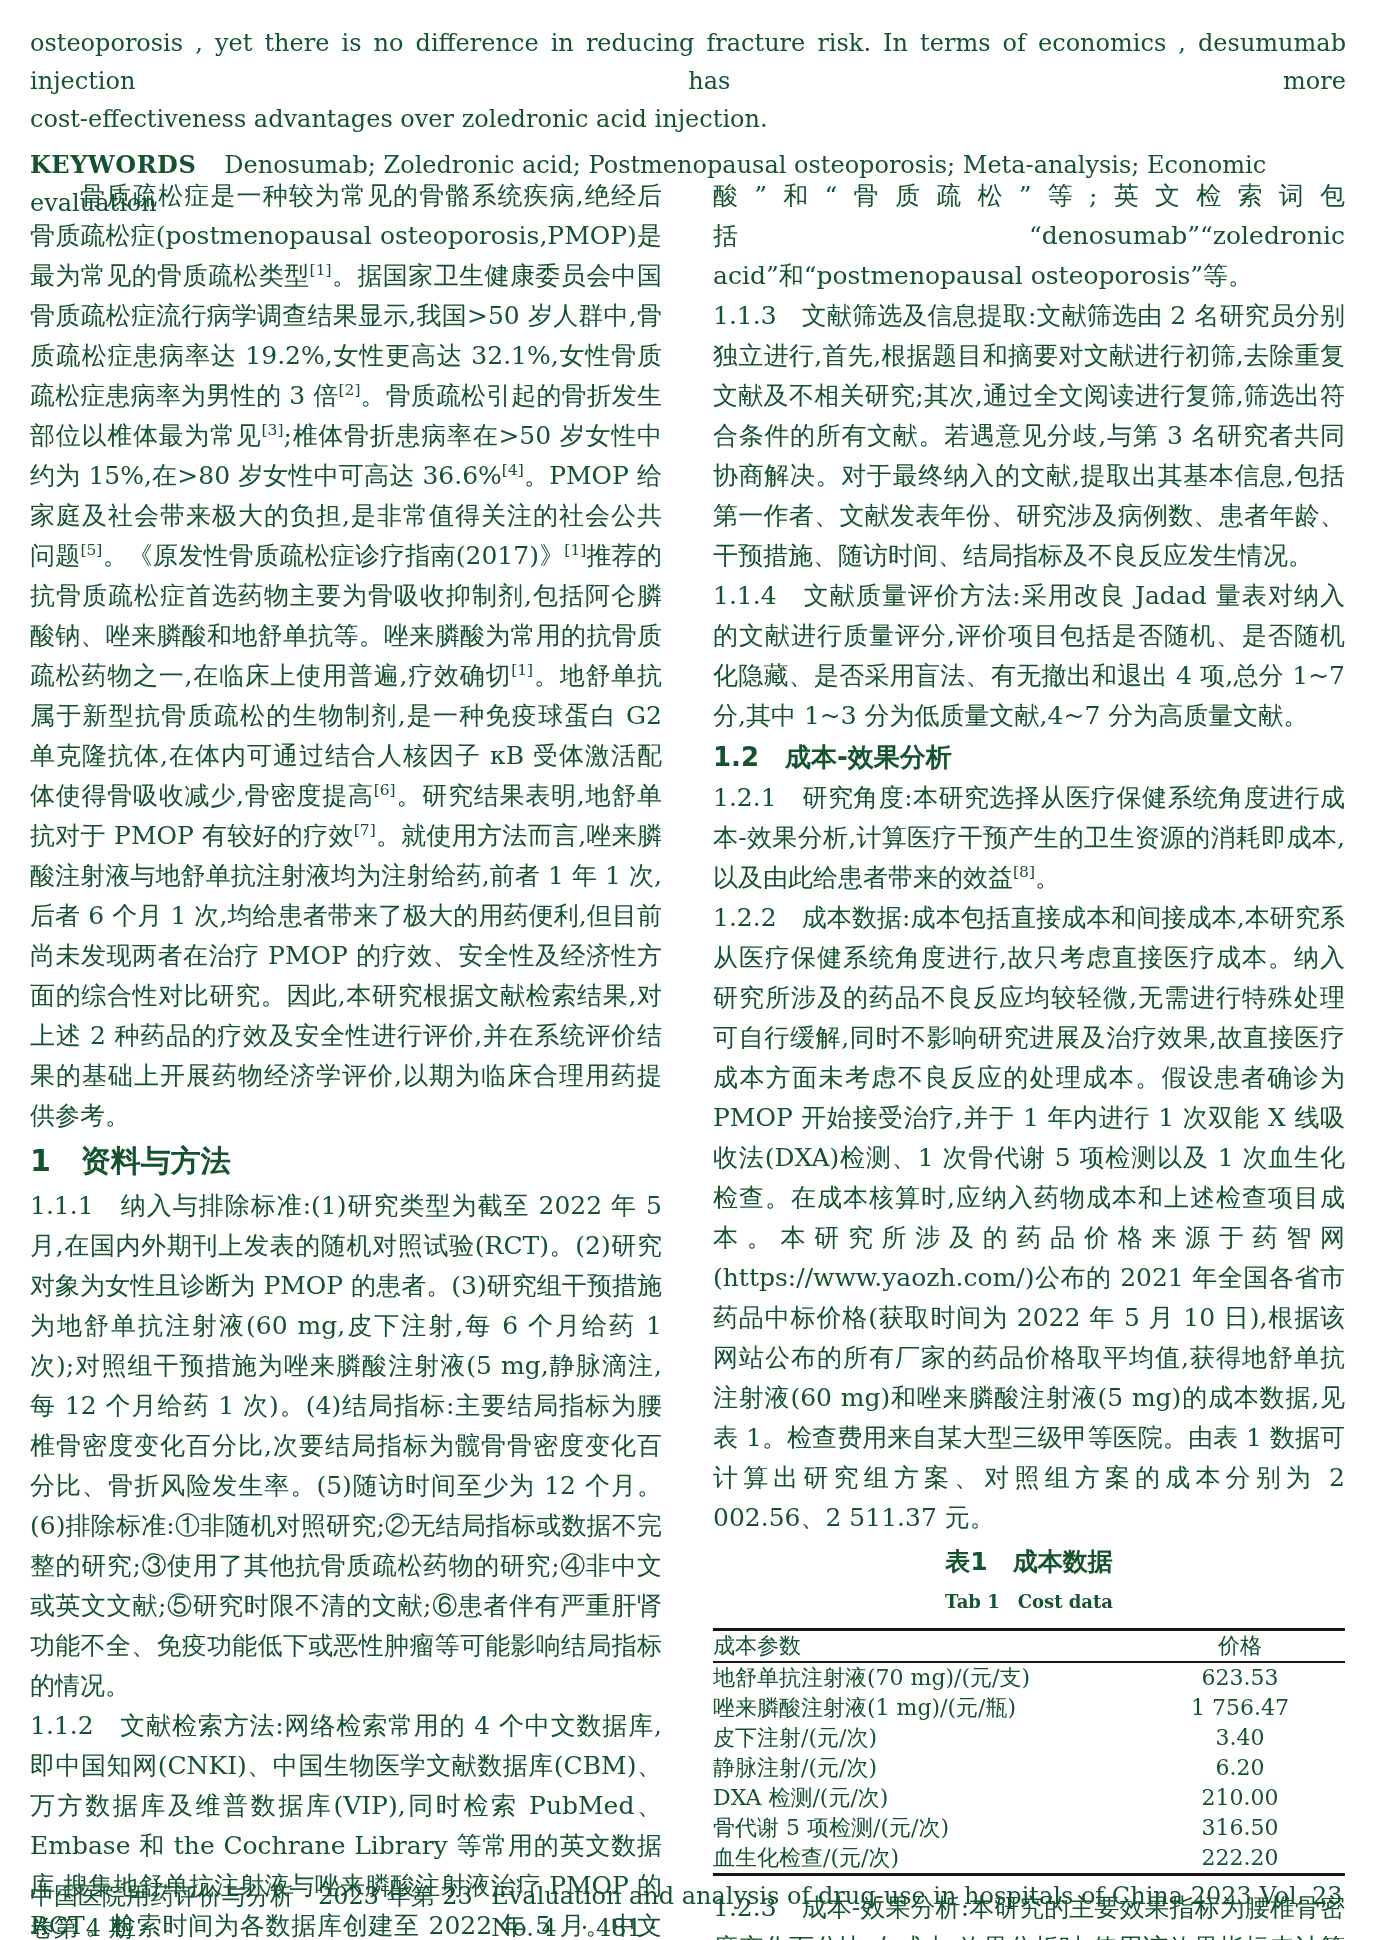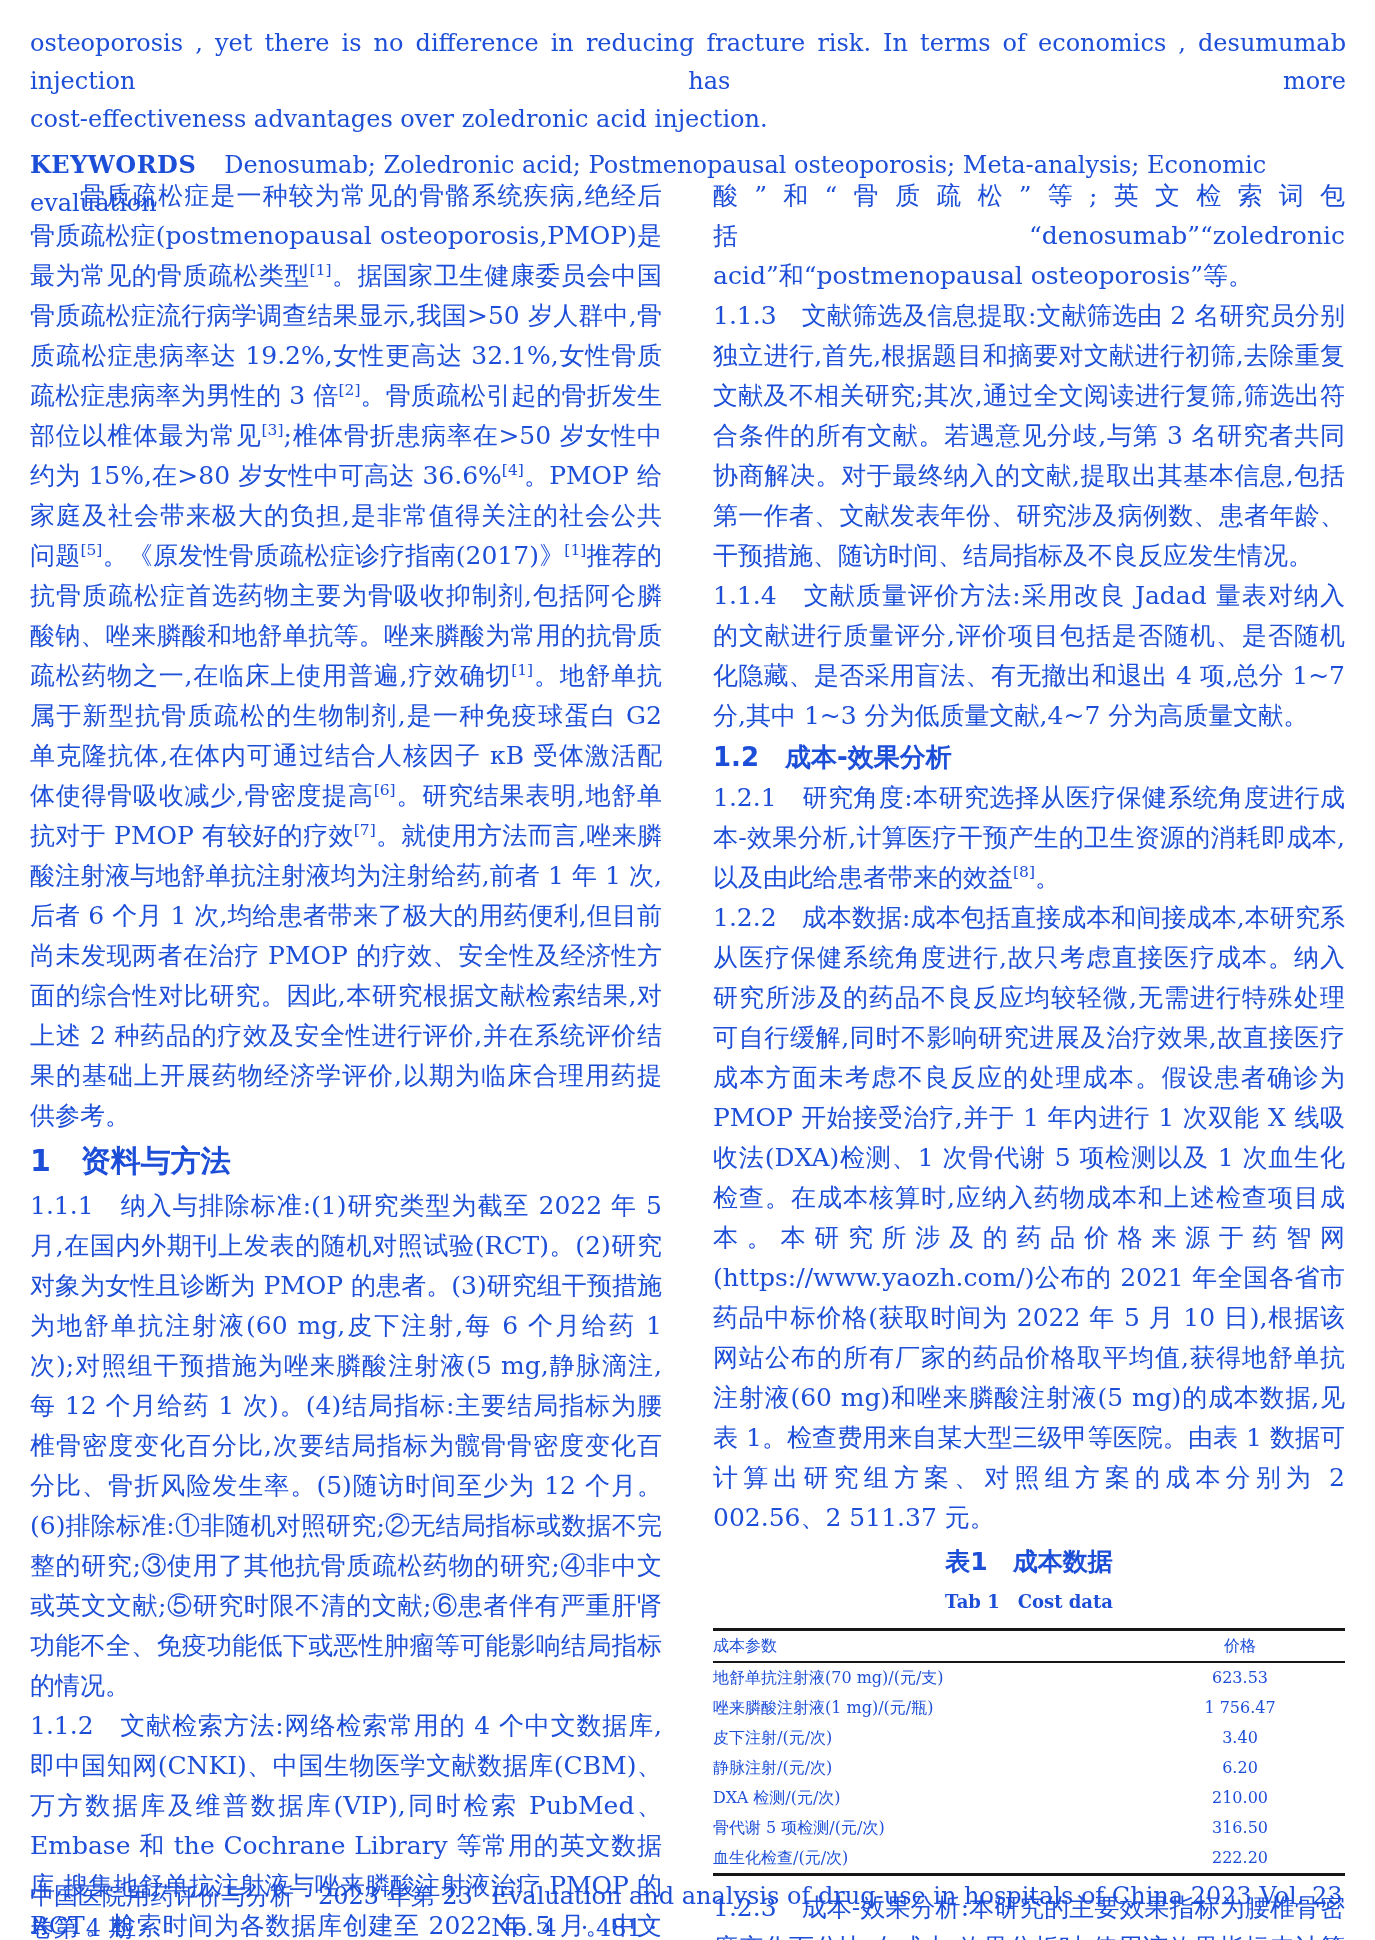--- a/index.html
+++ b/index.html
@@ -1,18 +1,18 @@
 <!DOCTYPE html>
 <html><head>
 <meta charset="utf-8">
 <style>
   html,body{margin:0;padding:0;background:#e8e8e8;}
   .page{
     position:relative; width:1375px; height:1940px; background:#ffffff;
-    font-family:"DejaVu Serif","Liberation Serif",serif; color:#1d4ed8;
+    font-family:"DejaVu Serif","Liberation Serif",serif; color:#14532d;
     overflow:hidden; margin:0 auto;
   }
   .top{
     position:absolute; left:30px; top:24px; width:1316px;
     font-size:24px; line-height:38px;
   }
   .top .l1{ text-align:justify; text-align-last:justify; }
   .top .l2{ text-align:left; }
   .kw-line{ margin-top:8px; }
   .kw-label{ font-weight:bold; display:inline-block; margin-right:28px; letter-spacing:0.5px; }
@@ -40,21 +40,21 @@
     font-family:"DejaVu Sans","Liberation Sans",sans-serif; margin-top:4px;
     text-align-last:center;
   }
   .blk.ten{
     text-align:center; font-weight:bold; font-size:18px; line-height:40px;
     text-align-last:center;
   }
   sup{ font-size:0.62em; vertical-align:super; line-height:0; }
   table.cost-table{
     width:100%; border-collapse:collapse; margin-top:6px; margin-bottom:12px;
-    font-size:16px;
+    font-size:22px;
   }
   table.cost-table thead tr{
     border-top:3px solid #161616; border-bottom:2px solid #161616;
   }
   table.cost-table tbody tr:last-child{ border-bottom:3px solid #161616; }
   table.cost-table th, table.cost-table td{
     font-weight:normal; padding:0; line-height:30px; height:30px;
   }
   th.param, td.param{ text-align:left; white-space:nowrap; }
   th.price, td.price{ text-align:center; width:210px; white-space:nowrap; }

